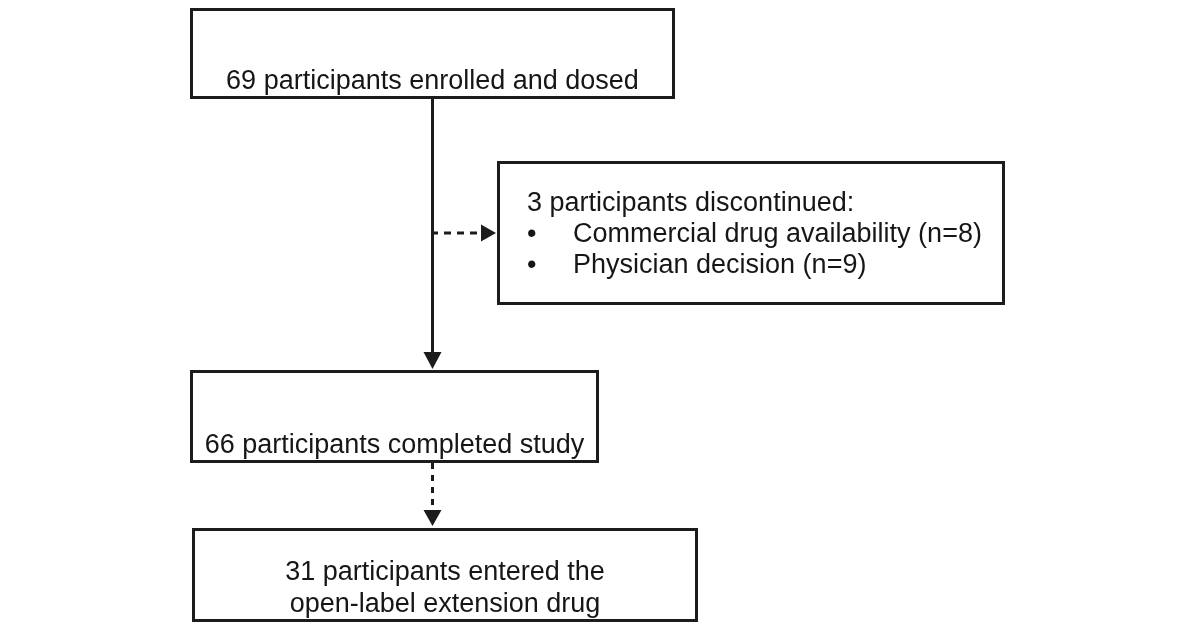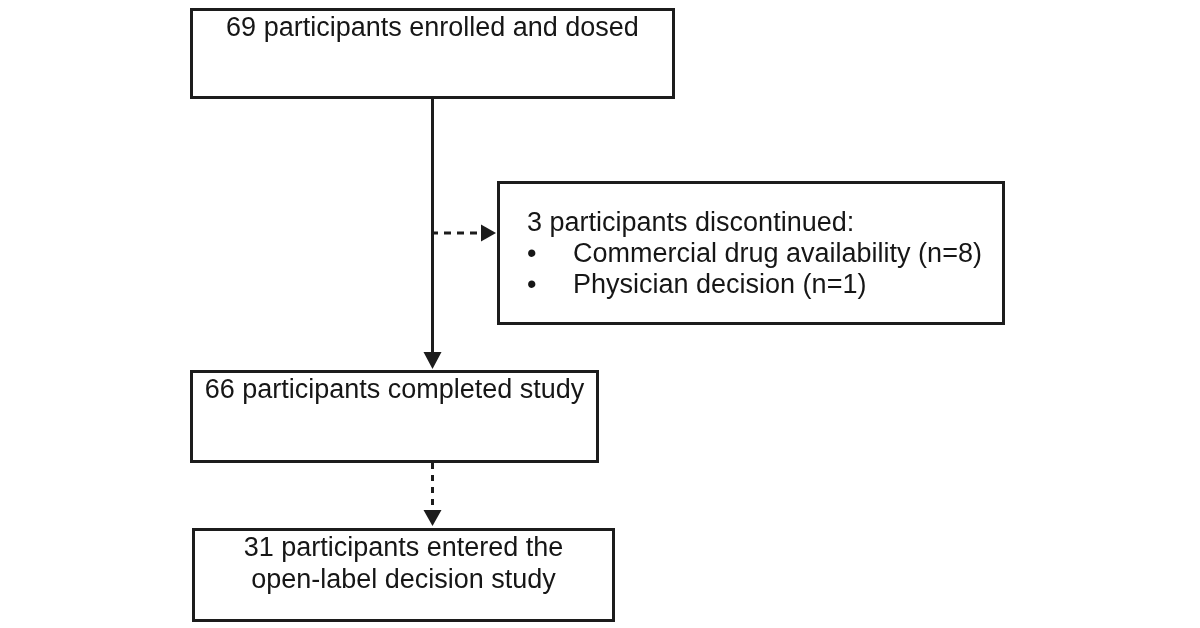--- a/index.html
+++ b/index.html
@@ -18,35 +18,34 @@
   .flow-box {
     position: absolute;
     background: #ffffff;
     border: 3px solid #1c1c1c;
     font-size: 27px;
     line-height: 32px;
     color: #161616;
   }
   .flow-box.centered {
     display: flex;
-    align-items: flex-start;
+    align-items: flex-end;
     justify-content: center;
     text-align: center;
   }
   #box-enrolled   { left: 190px; top: 8px;   width: 485px; height: 91px; }
   #box-completed  { left: 190px; top: 370px; width: 409px; height: 93px; }
-  #box-extension  { left: 192px; top: 528px; width: 423px; height: 94px; }
+  #box-extension  { left: 192px; top: 528px; width: 506px; height: 94px; }
   #box-discontinued {
     left: 497px; top: 161px; width: 508px; height: 144px;
     display: flex;
     flex-direction: column;
     justify-content: center;
     padding-left: 27px;
     padding-right: 8px;
-    margin-top: 20px;
   }
   #box-discontinued .d-title {
     line-height: 31px;
   }
   #box-discontinued ul {
     list-style: none;
   }
   #box-discontinued li {
     display: flex;
     line-height: 31px;
@@ -94,29 +93,29 @@
 
   <div class="flow-box" id="box-discontinued">
     <div class="d-title">3 participants discontinued:</div>
     <ul>
       <li>
         <span class="bullet">•</span>
         <span>Commercial drug availability (n=8)</span>
       </li>
       <li>
         <span class="bullet">•</span>
-        <span>Physician decision (n=1)</span>
+        <span>Physician decision (n=9)</span>
       </li>
     </ul>
   </div>
 
   <div class="flow-box centered" id="box-completed">
     <span>66 participants completed study</span>
   </div>
 
   <div class="flow-box centered" id="box-extension">
     <div class="two-line">
       <div>31 participants entered the</div>
-      <div>open-label decision study</div>
+      <div>open-label extension drug</div>
     </div>
   </div>
 
 </div>
 
 </body></html>

